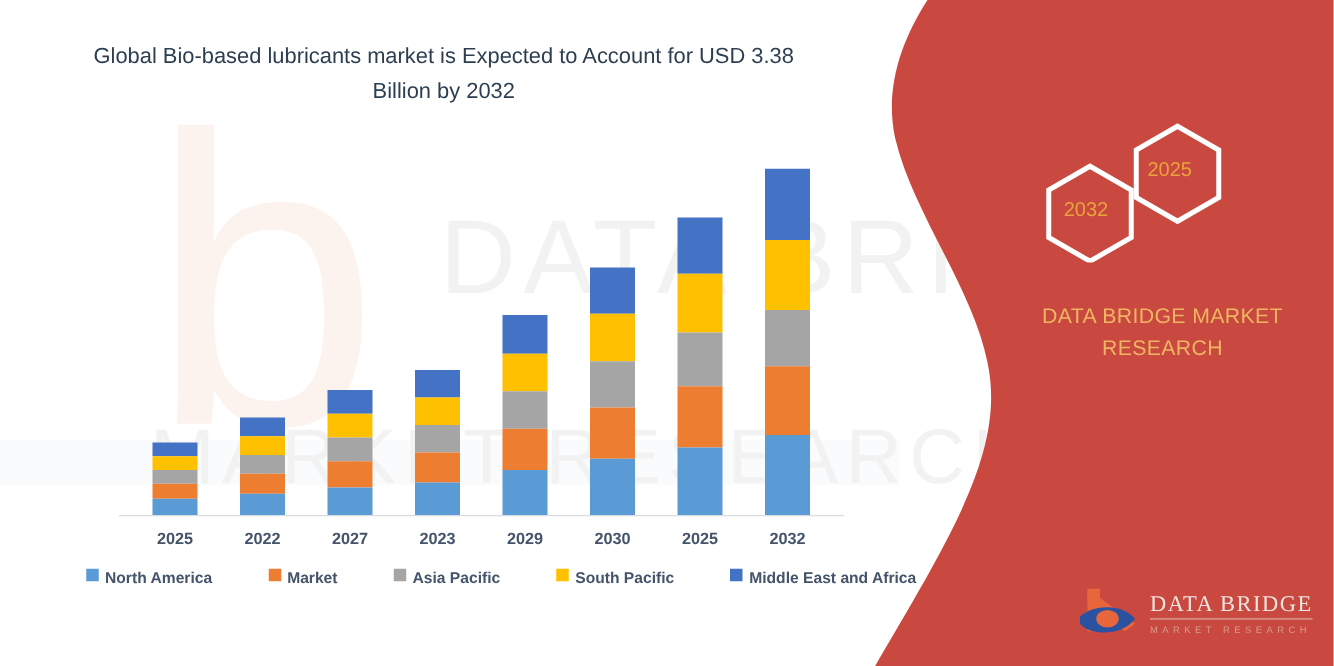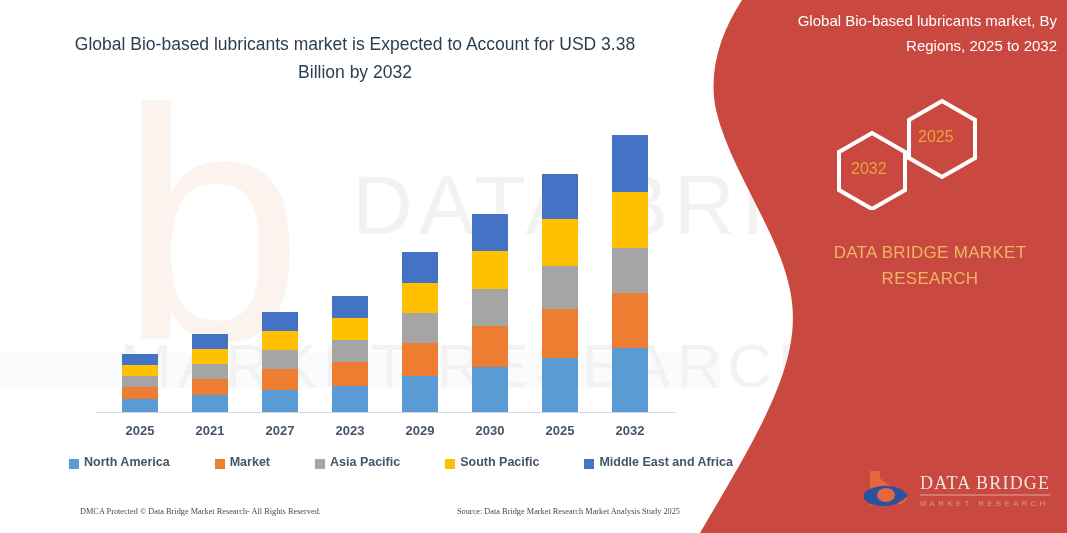--- a/index.html
+++ b/index.html
@@ -132,21 +132,21 @@
     left: 95px; top: 455px;
     width: 580px;
     display: flex;
     justify-content: center;
     align-items: center;
     gap: 13px;
     flex-wrap: nowrap;
   }
   .legend-item {
     display: flex;
-    align-items: flex-end;
+    align-items: flex-start;
     gap: 5px;
     white-space: nowrap;
     padding-left: 32px;
   }
   .legend-swatch {
     width: 10px; height: 10px;
     display: inline-block;
     flex: none;
   }
   .legend-text {
@@ -308,21 +308,21 @@
             <div class="seg" style="height: 55px; background: rgb(237, 125, 49);"></div>
             <div class="seg" style="height: 64px; background: rgb(91, 155, 213);"></div>
           </div>
         </div>
       </div>
     <div class="axis-line"></div>
   </div>
 
   <div class="x-labels" id="x-labels">
       <div class="x-label">2025</div>
-      <div class="x-label">2021</div>
+      <div class="x-label">2022</div>
       <div class="x-label">2027</div>
       <div class="x-label">2023</div>
       <div class="x-label">2029</div>
       <div class="x-label">2030</div>
       <div class="x-label">2025</div>
       <div class="x-label">2032</div>
     </div>
 
   <div class="legend" id="legend">
       <div class="legend-item">
@@ -340,26 +340,21 @@
       <div class="legend-item">
         <span class="legend-swatch" style="background: rgb(255, 192, 0);"></span>
         <span class="legend-text">South Pacific</span>
       </div>
       <div class="legend-item">
         <span class="legend-swatch" style="background: rgb(68, 114, 196);"></span>
         <span class="legend-text">Middle East and Africa</span>
       </div>
     </div>
 
-  <div class="footer">
-    <span>DMCA Protected © Data Bridge Market Research-  All Rights Reserved.</span>
-    <span>Source: Data Bridge Market Research  Market Analysis Study 2025</span>
-  </div>
-
-  <div class="right-title">Global Bio-based lubricants market, By Regions, 2025 to 2032</div>
+
 
   <div class="hex-wrap">
     <svg width="180" height="115" viewBox="0 0 180 115">
       <polygon points="122,6 155,25 155,63 122,82 89,63 89,25" fill="none" stroke="#ffffff" stroke-width="4"></polygon>
       <polygon points="52,38 85,57 85,95 52,114 19,95 19,57" fill="none" stroke="#ffffff" stroke-width="4"></polygon>
     </svg>
     <div class="hex-label hex-2025-label">2025</div>
     <div class="hex-label hex-2032-label">2032</div>
   </div>
 

